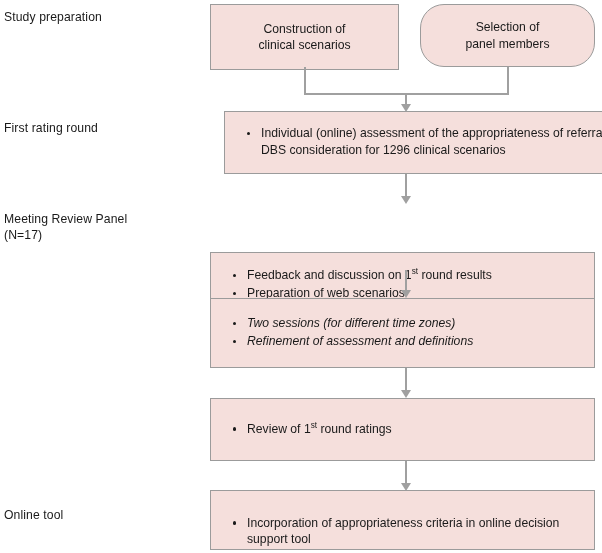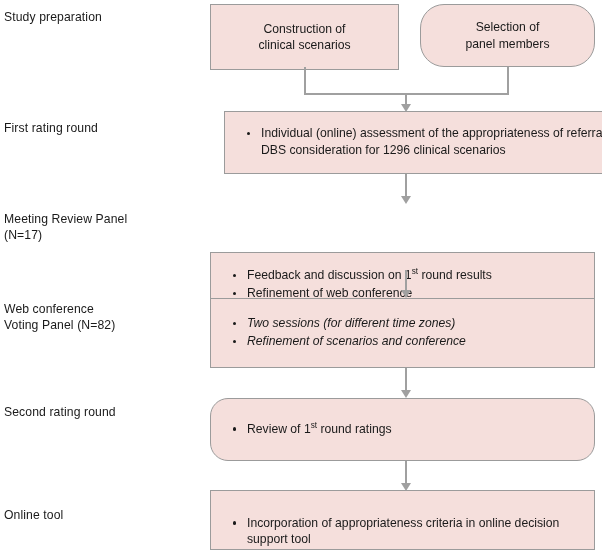--- a/index.html
+++ b/index.html
@@ -97,24 +97,21 @@
 
 <div id="canvas">
 
   <div class="stage-label" style="top:121px;">First rating round</div>
 
   <div class="stage-label" style="top:10px;">Study preparation</div>
 
   <div class="stage-label" style="top:212px;">Meeting Review Panel
 (N=17)</div>
 
-  <div class="stage-label" style="top:302px;">Web conference
-Voting Panel (N=82)</div>
 
-  <div class="stage-label" style="top:405px;">Second rating round</div>
 
   <div class="stage-label" style="top:487px;margin-top:21px;">Online tool</div>
 
   <div class="node-box centered" style="left:210px; top:4px; width:189px; height:66px;">
     <div class="node-title">Construction of
 clinical scenarios</div>
   </div>
 
   <div class="node-box centered" style="left:420px; top:4px; width:175px; height:63px;border-radius:24px;">
     <div class="node-title">Selection of
@@ -132,38 +129,38 @@
         <li>Individual (online) assessment of the appropriateness of referral for DBS consideration for 1296 clinical scenarios</li>
       </ul>
   </div>
 
   <div class="conn-v" style="left:405px; top:174px; height:23px;"></div>
   <div class="arrow-head" style="left:400.5px; top:196px;"></div>
 
   <div class="node-box" style="left:210px; top:204px; width:385px; height:66px;margin-top:48px;">
     <ul class="bullet-list">
         <li>Feedback and discussion on 1<sup>st</sup> round results</li>
-        <li>Refinement of web conference</li>
+        <li>Preparation of web scenarios</li>
       </ul>
   </div>
 
   <div class="conn-v" style="left:405px; top:270px; height:21px;"></div>
   <div class="arrow-head" style="left:400.5px; top:290px;"></div>
 
   <div class="node-box" style="left:210px; top:298px; width:385px; height:70px;font-style:italic;">
     <ul class="bullet-list">
         <li>Two sessions (for different time zones)</li>
-        <li>Refinement of scenarios and conference</li>
+        <li>Refinement of assessment and definitions</li>
       </ul>
   </div>
 
   <div class="conn-v" style="left:405px; top:368px; height:23px;"></div>
   <div class="arrow-head" style="left:400.5px; top:390px;"></div>
 
-  <div class="node-box" style="left:210px; top:398px; width:385px; height:63px;border-radius:18px;">
+  <div class="node-box" style="left:210px; top:398px; width:385px; height:63px;">
     <ul class="bullet-list">
         <li>Review of 1<sup>st</sup> round ratings</li>
       </ul>
   </div>
 
   <div class="conn-v" style="left:405px; top:461px; height:23px;"></div>
   <div class="arrow-head" style="left:400.5px; top:483px;"></div>
 
   <div class="node-box" style="left:210px; top:490px; width:385px; height:60px;justify-content:flex-end;">
     <ul class="bullet-list">

